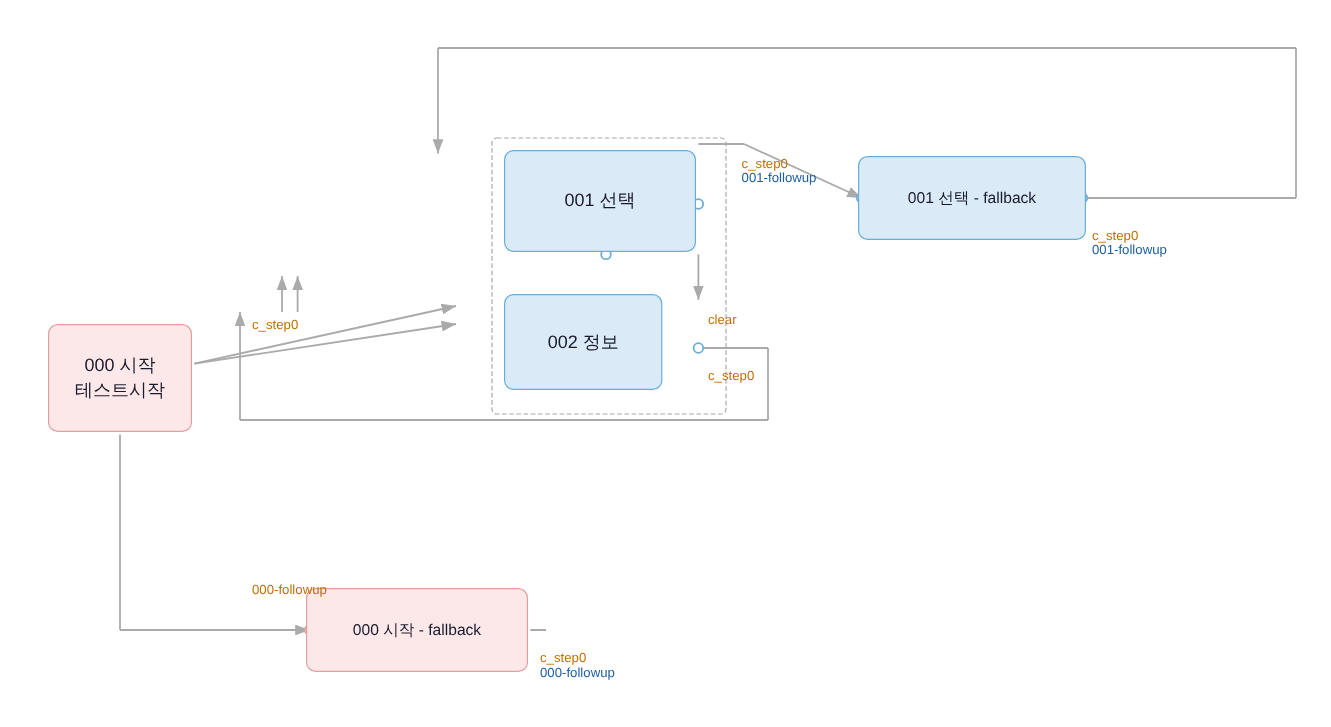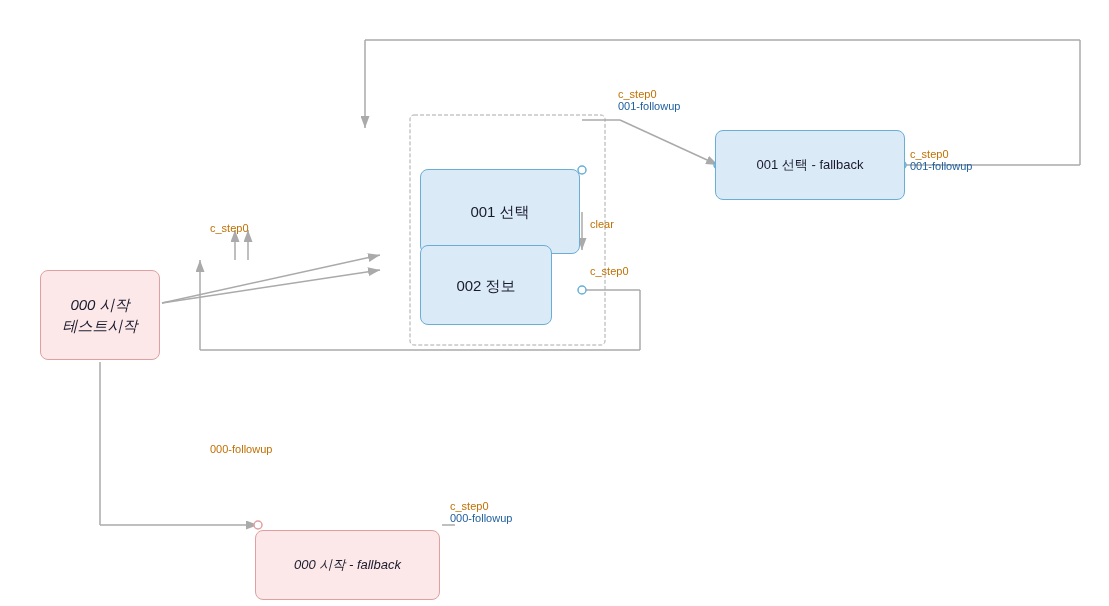--- a/index.html
+++ b/index.html
@@ -30,27 +30,27 @@
     }
     .node-blue {
       background: #daeaf7;
       border: 1.5px solid #6aaed6;
       color: #1a1a2e;
     }
     .node-pink {
       background: #fce8e8;
       border: 1.5px solid #e0a0a0;
       color: #1a1a2e;
-      font-style: italic;
     }
     .edge-label {
       position: absolute;
       font-size: 11px;
       color: #c07000;
       white-space: nowrap;
+      margin-top: 43px;
     }
     svg {
       position: absolute;
       top: 0; left: 0;
       width: 1109px;
       height: 606px;
       pointer-events: none;
     }
   </style>
 </head>
@@ -109,33 +109,33 @@
 
   <line x1="235" y1="260" x2="235" y2="230" stroke="#aaa" stroke-width="1.5" marker-end="url(#arrowhead-gray)"></line>
   <line x1="248" y1="260" x2="248" y2="230" stroke="#aaa" stroke-width="1.5" marker-end="url(#arrowhead-gray)"></line>
 
 </svg>
 
 <div class="node node-pink" style="left:40px; top:270px; width:120px; height:90px;">
   <span>000 시작<br>테스트시작</span>
 </div>
 
-<div class="node node-blue" style="left:420px; top:125px; width:160px; height:85px;margin-top:44px;">
+<div class="node node-blue" style="left:420px; top:125px; width:160px; height:85px;">
   <span>001 선택</span>
 </div>
 
 <div class="node node-blue" style="left:420px; top:245px; width:132px; height:80px;">
   <span>002 정보</span>
 </div>
 
 <div class="node node-blue" style="left:715px; top:130px; width:190px; height:70px; font-size:13px;">
   <span>001 선택 - fallback</span>
 </div>
 
-<div class="node node-pink" style="left:255px; top:490px; width:185px; height:70px; font-size:13px;margin-top:40px;">
+<div class="node node-pink" style="left:255px; top:490px; width:185px; height:70px; font-size:13px;">
   <span>000 시작 - fallback</span>
 </div>
 
 <div class="edge-label" style="left:618px; top:88px; color:#c07000;">c_step0</div>
 <div class="edge-label" style="left:618px; top:100px; color:#2060a0;">001-followup</div>
 
 <div class="edge-label" style="left:210px; top:222px; color:#c07000;">c_step0</div>
 
 <div class="edge-label" style="left:590px; top:218px; color:#c07000;text-align:right;">clear</div>
 

